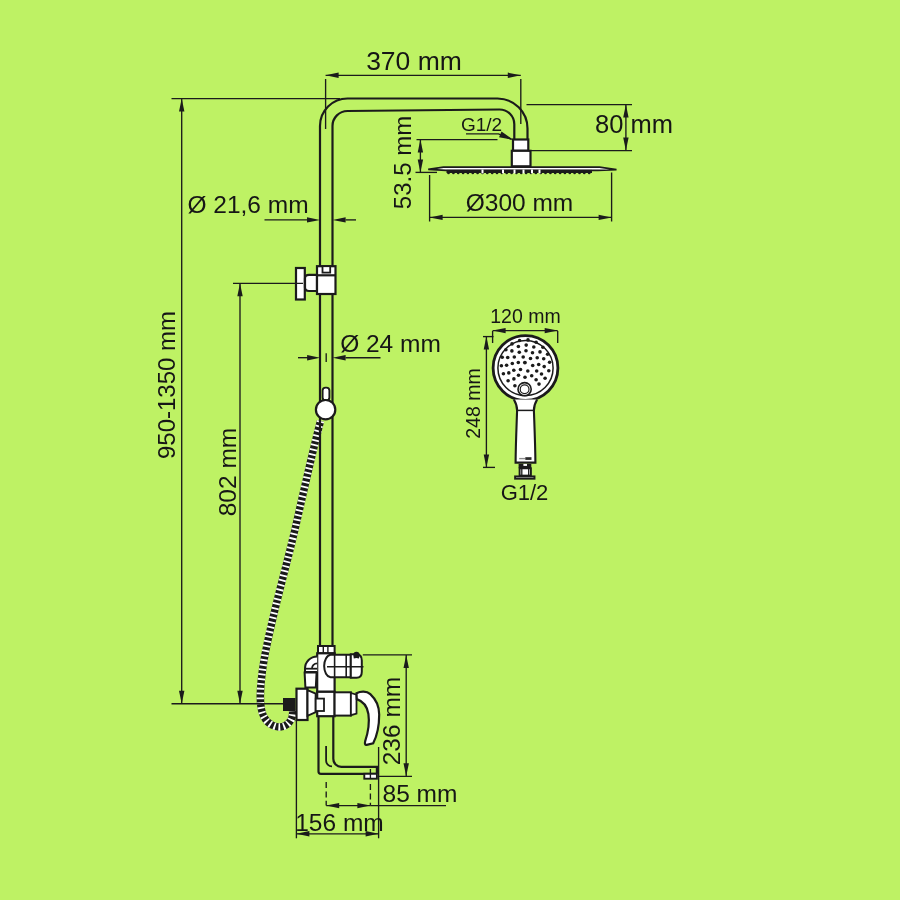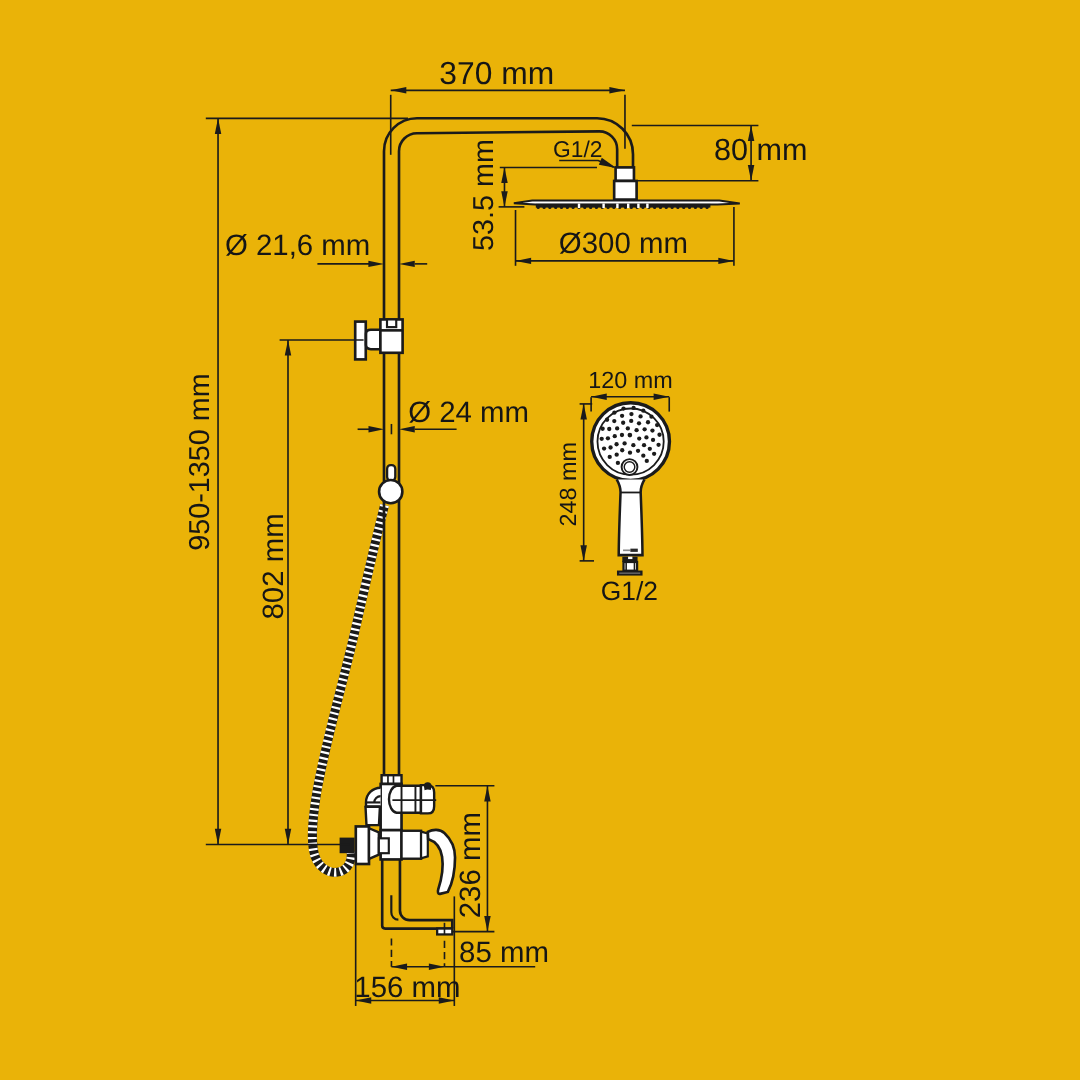--- a/index.html
+++ b/index.html
@@ -1,16 +1,16 @@
 <!DOCTYPE html>
 <html><head>
 <meta charset="utf-8">
 <style>
 html,body{margin:0;padding:0;background:#fff;}
-#stage{width:900px;height:900px;position:relative;background:#eab308;}
+#stage{width:900px;height:900px;position:relative;background:#bef264;}
 svg{display:block;}
 text{font-family:"Liberation Sans",sans-serif;fill:#161616;}
 .dim{font-size:24.5px;}
 .dimb{font-size:26.5px;}
 .hand{font-size:19.5px;}
 .sm{font-size:19px;}
 </style>
 </head>
 <body>
 <div id="stage">

